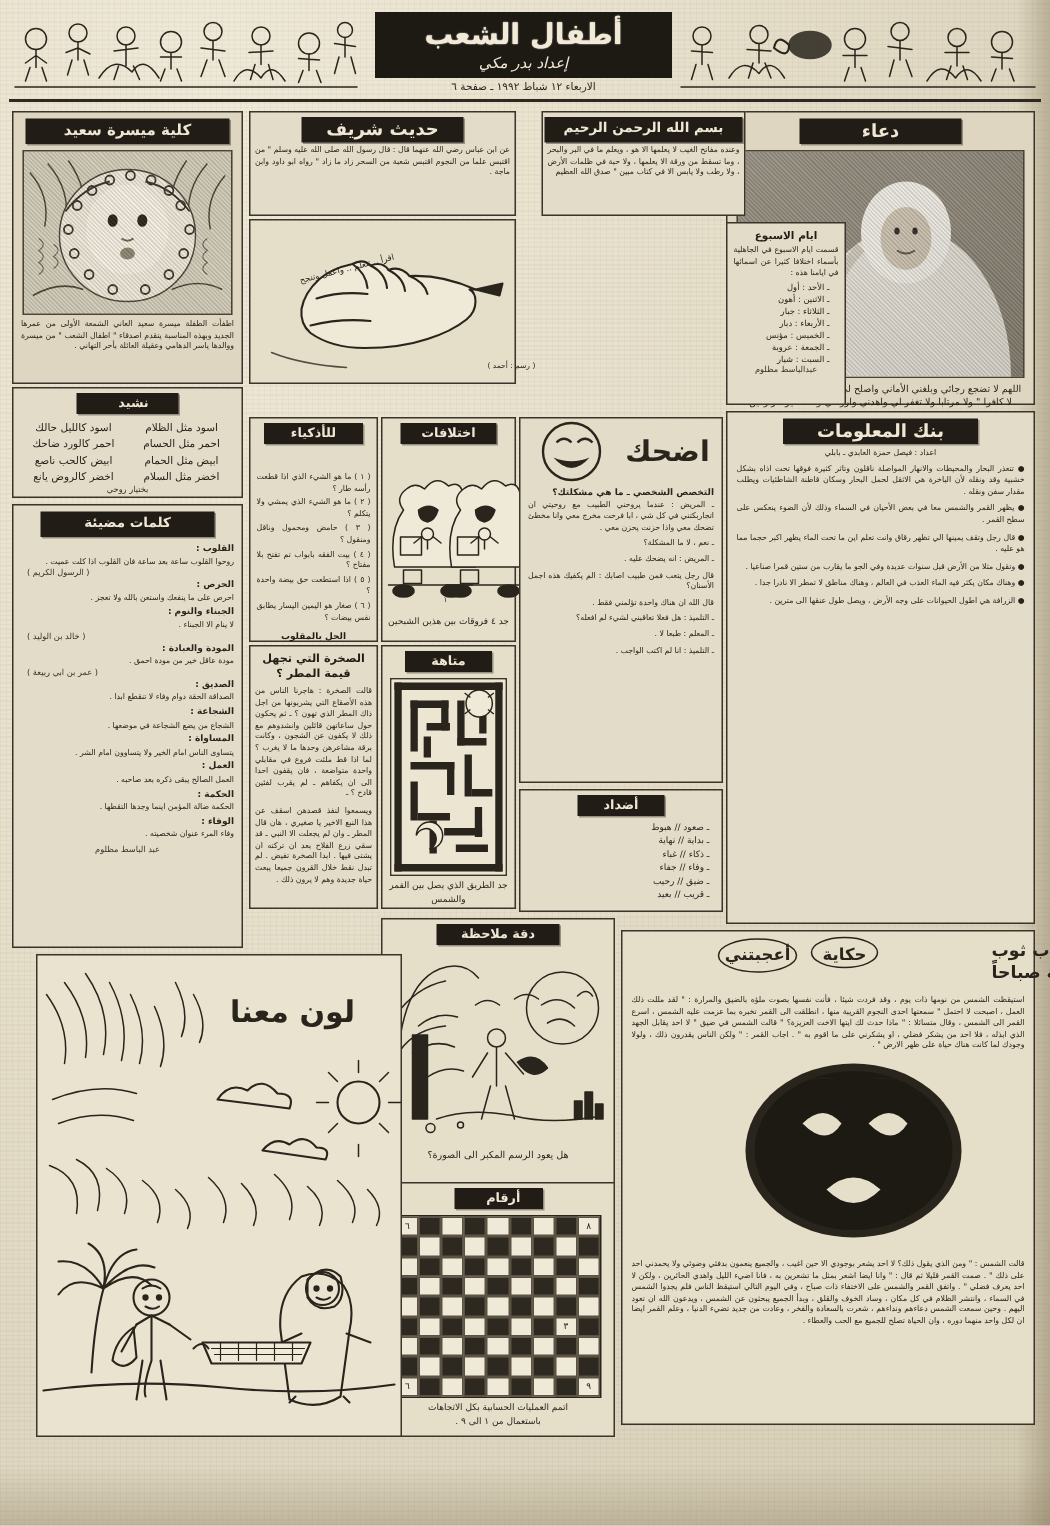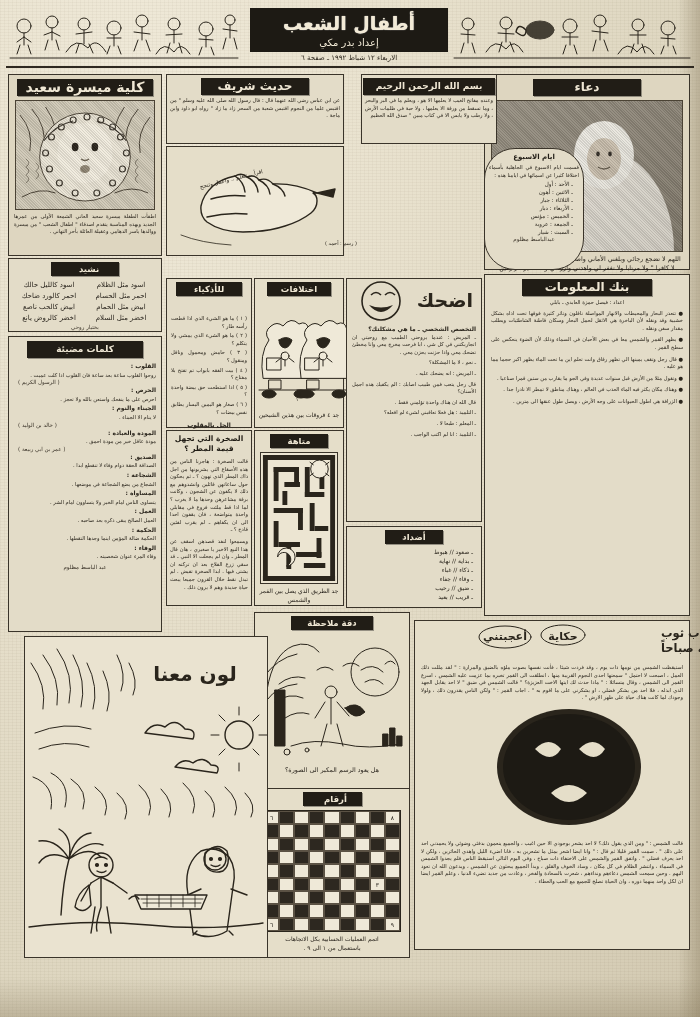--- a/index.html
+++ b/index.html
@@ -51,21 +51,21 @@
   .photo{background:#b9b0a0;position:relative;overflow:hidden;border:1px solid #4a4234;}
   .photo .grain{position:absolute;inset:0;
      background:repeating-linear-gradient(45deg, rgba(0,0,0,.10) 0 1px, rgba(255,255,255,.06) 1px 2px);}
   
   .mast{
     background:#1d1a14;color:#f2ead6;
     display:flex;flex-direction:column;align-items:center;justify-content:center;
   }
   .mast .t1{font-size:19px;font-weight:bold;letter-spacing:3px;line-height:21px;
             text-shadow:0 0 1px #fff;}
-  .mast .t2{font-size:10px;letter-spacing:1px;margin-top:3px;}
+  .mast .t2{font-size:10px;letter-spacing:1px;margin-top:3px;font-style:italic;}
   .dateline{font-size:7px;color:#2b251c;text-align:center;letter-spacing:.3px;}
   
   .strip{position:absolute;overflow:hidden;}
   .strip svg{display:block;}
   svg{overflow:visible;}
   .ink{fill:none;stroke:#2a251c;stroke-width:1;stroke-linecap:round;stroke-linejoin:round;}
   .ink2{fill:none;stroke:#2a251c;stroke-width:1.4;stroke-linecap:round;stroke-linejoin:round;}
   .inkf{fill:#2a251c;}
   
   .grid9{display:grid;grid-template-columns:repeat(9,1fr);grid-template-rows:repeat(9,1fr);
@@ -200,21 +200,21 @@
     </g>
     <g class="ink" opacity=".8">
       <path d="M14 88 q20 8 50 10"></path>
     </g>
     <text x="158" y="98" font-size="5" fill="#2a251c" text-anchor="end">( رسم : أحمد )</text>
     <text x="96" y="26" font-size="5.6" fill="#2a251c" transform="rotate(-14 96 26)">اقرأ .. تتعلم .. واعمل وتنجح</text>
   </svg>
 </div>
 
 <div class="blk bx" style="left:8px;top:74px;width:154px;height:182px;background:#ded6c0;">
-  <div class="hdr" style="margin:4px auto 0;width:124px;font-size:14px;">كلية ميسرة سعيد</div>
+  <div class="hdr" style="margin:4px auto 0;width:124px;font-size:10px;">كلية ميسرة سعيد</div>
   <div class="photo" style="margin:4px 6px 0;height:108px;">
     <svg width="100%" height="108" viewBox="0 0 140 108" preserveAspectRatio="none">
       <rect width="140" height="108" fill="#cfc8b6"></rect>
       <g stroke="#4a4234" fill="none" stroke-width="1">
         <path d="M4 14 q14 16 10 36 M16 8 q16 18 12 40 M30 6 q14 20 10 38"></path>
         <path d="M136 16 q-14 16 -10 36 M124 8 q-16 18 -12 40 M110 6 q-14 20 -10 38"></path>
         <path d="M6 96 q18 -10 34 -4 M100 92 q18 -8 34 0"></path>
       </g>
       <ellipse cx="70" cy="56" rx="46" ry="44" fill="#e9e3d4" stroke="#4a4234"></ellipse>
       <ellipse cx="70" cy="52" rx="28" ry="30" fill="#f0ebdd"></ellipse>
@@ -440,21 +440,21 @@
   <div style="padding:3px 8px;">
     <div class="kv" style="text-align:right;">ـ صعود // هبوط</div>
     <div class="kv" style="text-align:right;">ـ بداية // نهاية</div>
     <div class="kv" style="text-align:right;">ـ ذكاء // غباء</div>
     <div class="kv" style="text-align:right;">ـ وفاء // جفاء</div>
     <div class="kv" style="text-align:right;">ـ ضيق // رحيب</div>
     <div class="kv" style="text-align:right;">ـ قريب // بعيد</div>
   </div>
 </div>
 
-<div class="blk bx" style="left:484px;top:148px;width:100px;height:122px;background:#e3dcc8;border-radius:31px;">
+<div class="blk bx" style="left:484px;top:148px;width:80px;height:122px;background:#e3dcc8;">
   <div class="smalltitle" style="padding:3px 2px 1px;">ايام الاسبوع</div>
   <div class="txt" style="padding:1px 4px;">قسمت ايام الاسبوع في الجاهلية بأسماء اختلافا كثيرا عن اسمائها في ايامنا هذه :</div>
   <div style="padding:0 10px;">
     <div class="kv" style="text-align:right;font-size:5.6px;line-height:8px;">ـ الأحد : أول</div>
     <div class="kv" style="text-align:right;font-size:5.6px;line-height:8px;">ـ الاثنين : أهون</div>
     <div class="kv" style="text-align:right;font-size:5.6px;line-height:8px;">ـ الثلاثاء : جبار</div>
     <div class="kv" style="text-align:right;font-size:5.6px;line-height:8px;">ـ الأربعاء : دبار</div>
     <div class="kv" style="text-align:right;font-size:5.6px;line-height:8px;">ـ الخميس : مؤنس</div>
     <div class="kv" style="text-align:right;font-size:5.6px;line-height:8px;">ـ الجمعة : عروبة</div>
     <div class="kv" style="text-align:right;font-size:5.6px;line-height:8px;">ـ السبت : شيار</div>

